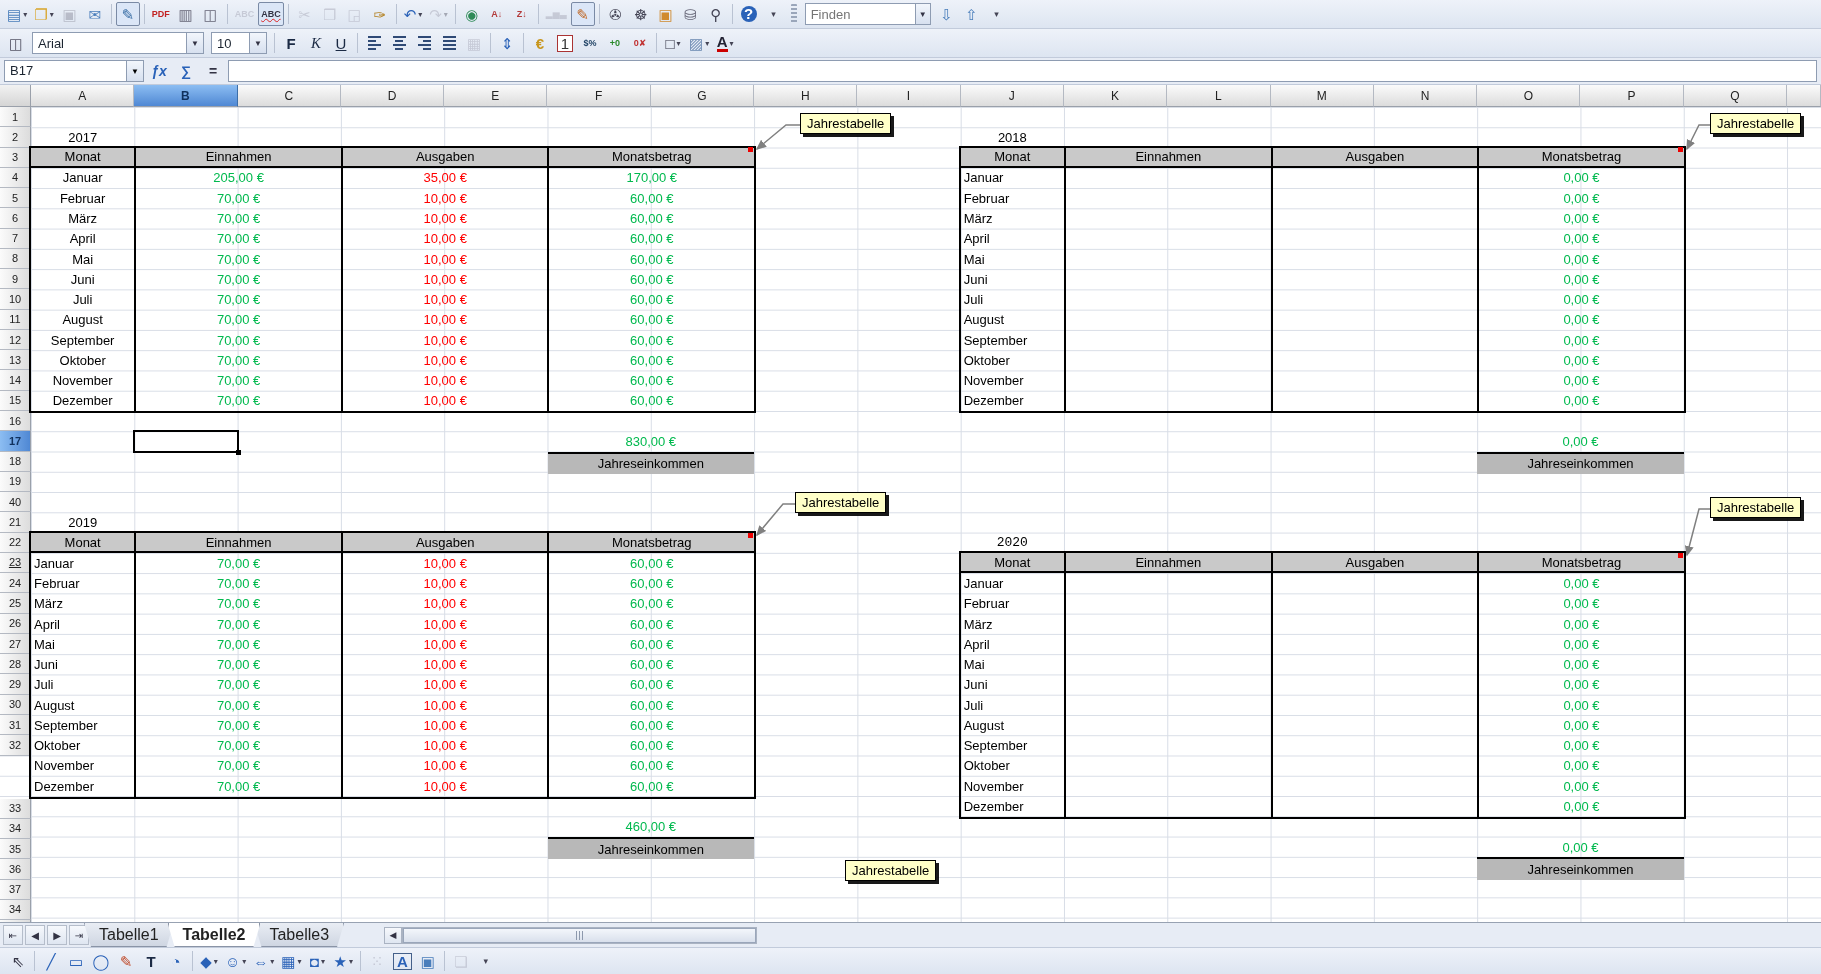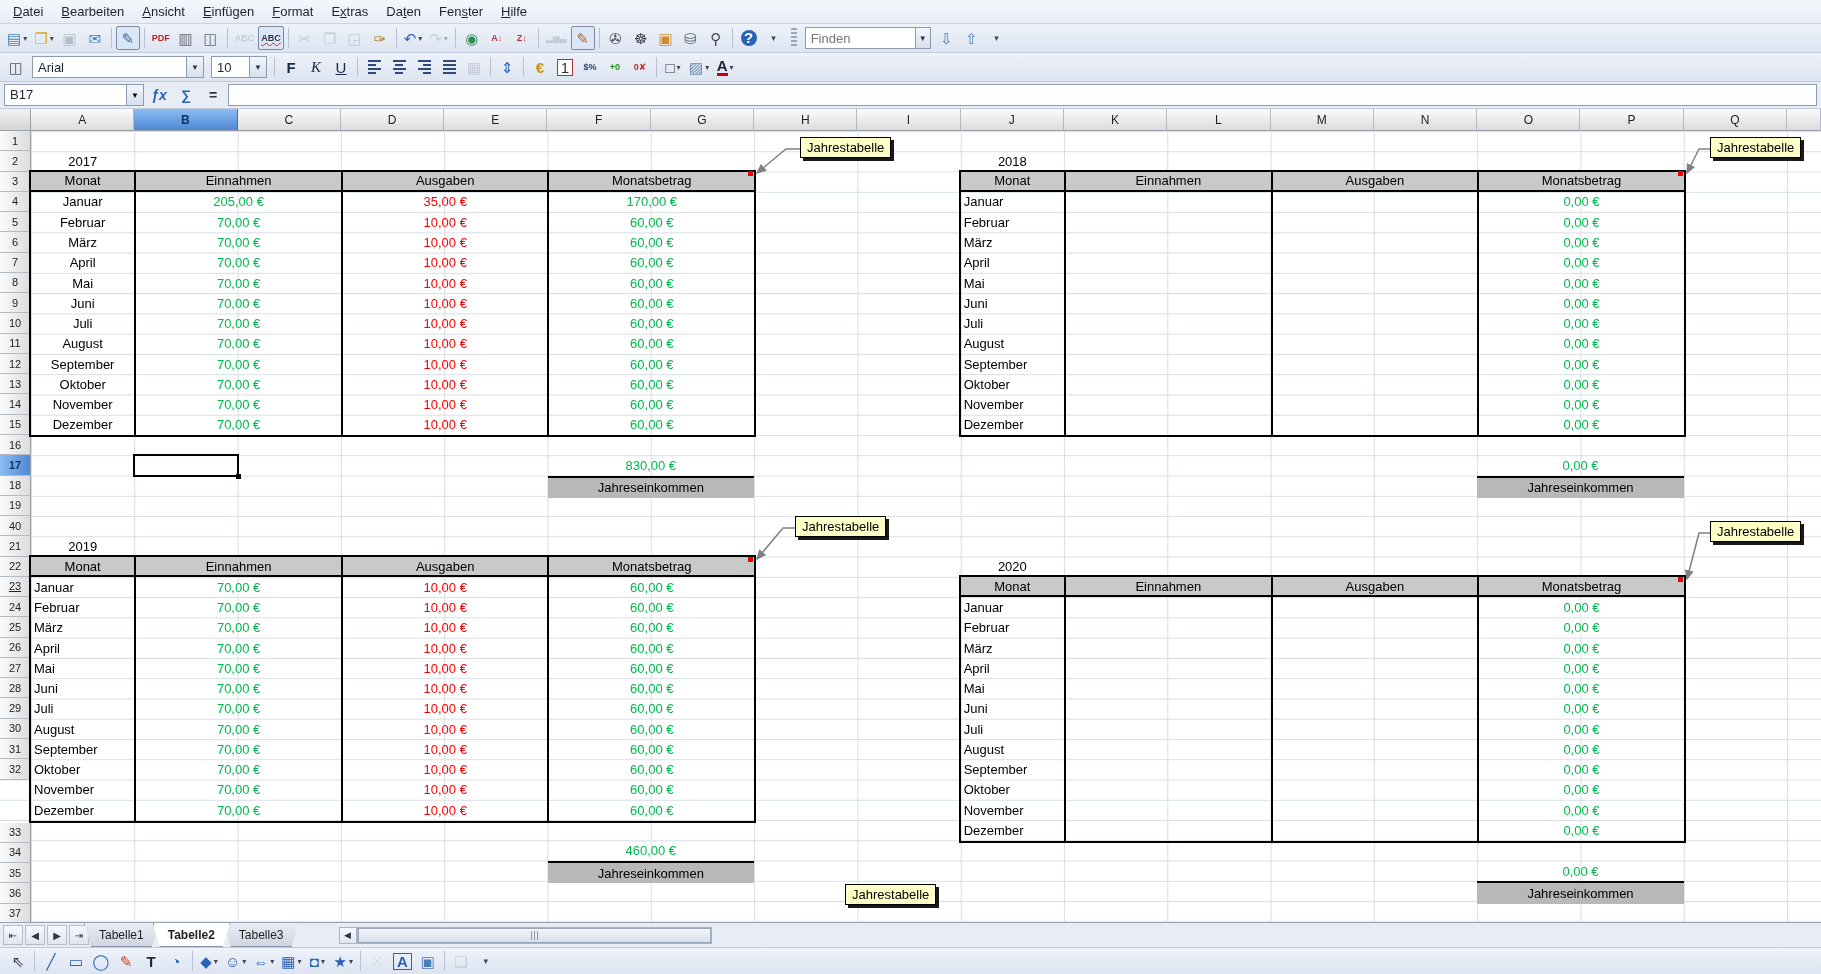--- a/index.html
+++ b/index.html
@@ -77,46 +77,35 @@
   .tlabel{position:absolute;display:flex;align-items:center;justify-content:center;font-size:13px;background:#b8b8b8;color:#000;z-index:6}
   .selcell{position:absolute;border:2px solid #000;z-index:8}
   .selcell:after{content:"";position:absolute;right:-4px;bottom:-4px;width:5px;height:5px;background:#000}
   .note{position:absolute;background:#ffffc8;border:1px solid #000;box-shadow:3px 3px 0 rgba(0,0,0,.9);padding:2px 6px;font-size:13px;color:#000;z-index:9;white-space:nowrap}
   .reddot{position:absolute;width:5px;height:5px;background:#e00;z-index:7}
   .arrowsvg{position:absolute;left:0;top:0;width:100%;height:100%;z-index:8;pointer-events:none}
 
   
   .tabbar{height:25px;display:flex;align-items:stretch;background:#e7ecf5;border-top:1px solid #98a2b2;padding-left:2px}
   .navbtn{width:20px;display:flex;align-items:center;justify-content:center;font-size:10px;color:#334;border:1px solid #b5bdca;background:linear-gradient(#f6f8fc,#dfe6f1);margin:2px 1px}
-  .tab{display:flex;align-items:center;padding:0 14px;font-size:12px;color:#222;background:linear-gradient(#e9edf4,#cfd6e2);border:1px solid #8a94a6;border-top:none;clip-path:polygon(0 0,100% 0,calc(100% - 7px) 100%,7px 100%);margin-left:-6px}
+  .tab{display:flex;align-items:center;padding:0 14px;font-size:16px;color:#222;background:linear-gradient(#e9edf4,#cfd6e2);border:1px solid #8a94a6;border-top:none;clip-path:polygon(0 0,100% 0,calc(100% - 7px) 100%,7px 100%);margin-left:-6px}
   .tab.active{background:#fff;font-weight:bold;z-index:2}
   .hscroll{display:flex;align-items:center;margin-left:40px}
   .sarrow{width:18px;height:17px;display:flex;align-items:center;justify-content:center;font-size:9px;color:#334;border:1px solid #aab3c2;background:linear-gradient(#f6f8fc,#dfe6f1)}
   .strack{width:355px;height:17px;background:#cdd4e0;border:1px solid #aab3c2;display:flex}
   .sthumb{flex:1;background:linear-gradient(#f3f6fb,#d9e0ec);border:1px solid #9aa6ba;display:flex;align-items:center;justify-content:center;gap:2px}
   .sthumb i{width:1px;height:9px;background:#8d99ad}
 
   
   .drawbar{height:27px;display:flex;align-items:center;background:linear-gradient(#eef2f9,#dde5f1);border-top:1px solid #c2cbdb;padding:0 6px;gap:1px}
 </style>
 </head>
 <body>
 
 <div class="app">
-  <div class="menubar" id="menubar">
-      <span class="menu-item"><u>D</u>atei</span>
-      <span class="menu-item"><u>B</u>earbeiten</span>
-      <span class="menu-item"><u>A</u>nsicht</span>
-      <span class="menu-item"><u>E</u>infügen</span>
-      <span class="menu-item"><u>F</u>ormat</span>
-      <span class="menu-item">E<u>x</u>tras</span>
-      <span class="menu-item">Da<u>t</u>en</span>
-      <span class="menu-item">Fen<u>s</u>ter</span>
-      <span class="menu-item"><u>H</u>ilfe</span>
-    </div>
   <div class="toolbar" id="tb-std">
       <div class="tbtn">
         <span class="glyph" style="color: rgb(74, 126, 187);">▤</span>
         <span class="ddarrow">▾</span>
       </div>
       <div class="tbtn">
         <span class="glyph" style="color: rgb(217, 166, 46);">❐</span>
         <span class="ddarrow">▾</span>
       </div>
       <div class="tbtn disabled">
@@ -592,21 +581,21 @@
                 <div class="dcell" style="height: 20.28px; color: rgb(0, 185, 78);">60,00 €</div>
                 <div class="dcell" style="height: 20.28px; color: rgb(0, 185, 78);">60,00 €</div>
                 <div class="dcell" style="height: 20.28px; color: rgb(0, 185, 78);">60,00 €</div>
                 <div class="dcell" style="height: 20.28px; color: rgb(0, 185, 78);">60,00 €</div>
                 <div class="dcell" style="height: 20.28px; color: rgb(0, 185, 78);">60,00 €</div>
               </div>
             </div>
           </div>
           <div class="total" style="left: 547.5px; top: 709.8px; width: 206.6px; height: 22.28px; color: rgb(0, 185, 78);">460,00 €</div>
           <div class="tlabel" style="left: 547.5px; top: 732.08px; width: 206.6px; height: 20.28px;">Jahreseinkommen</div>
-          <div class="ylabel" style="left: 960.7px; top: 425.88px; width: 103.3px; height: 20px;">2020</div>
+          <div class="ylabel" style="left: 960.7px; top: 425.88px; width: 103.3px; height: 20px; font-family: Liberation Mono, monospace;">2020</div>
           <div class="ytable" style="left: 958.7px; top: 444.16px; width: 727.1px; height: 267.64px;">
             <div class="thead" style="height: 20.28px;">
               <div class="hcell " style="width: 103.3px;">Monat</div>
               <div class="hcell bl" style="width: 206.6px;">Einnahmen</div>
               <div class="hcell bl" style="width: 206.6px;">Ausgaben</div>
               <div class="hcell bl" style="width: 206.6px;">Monatsbetrag</div>
             </div>
             <div class="tbody">
               <div class="tcol" style="width: 103.3px;">
                 <div class="dcell left" style="height: 20.28px; color: rgb(0, 0, 0);">Januar</div>

